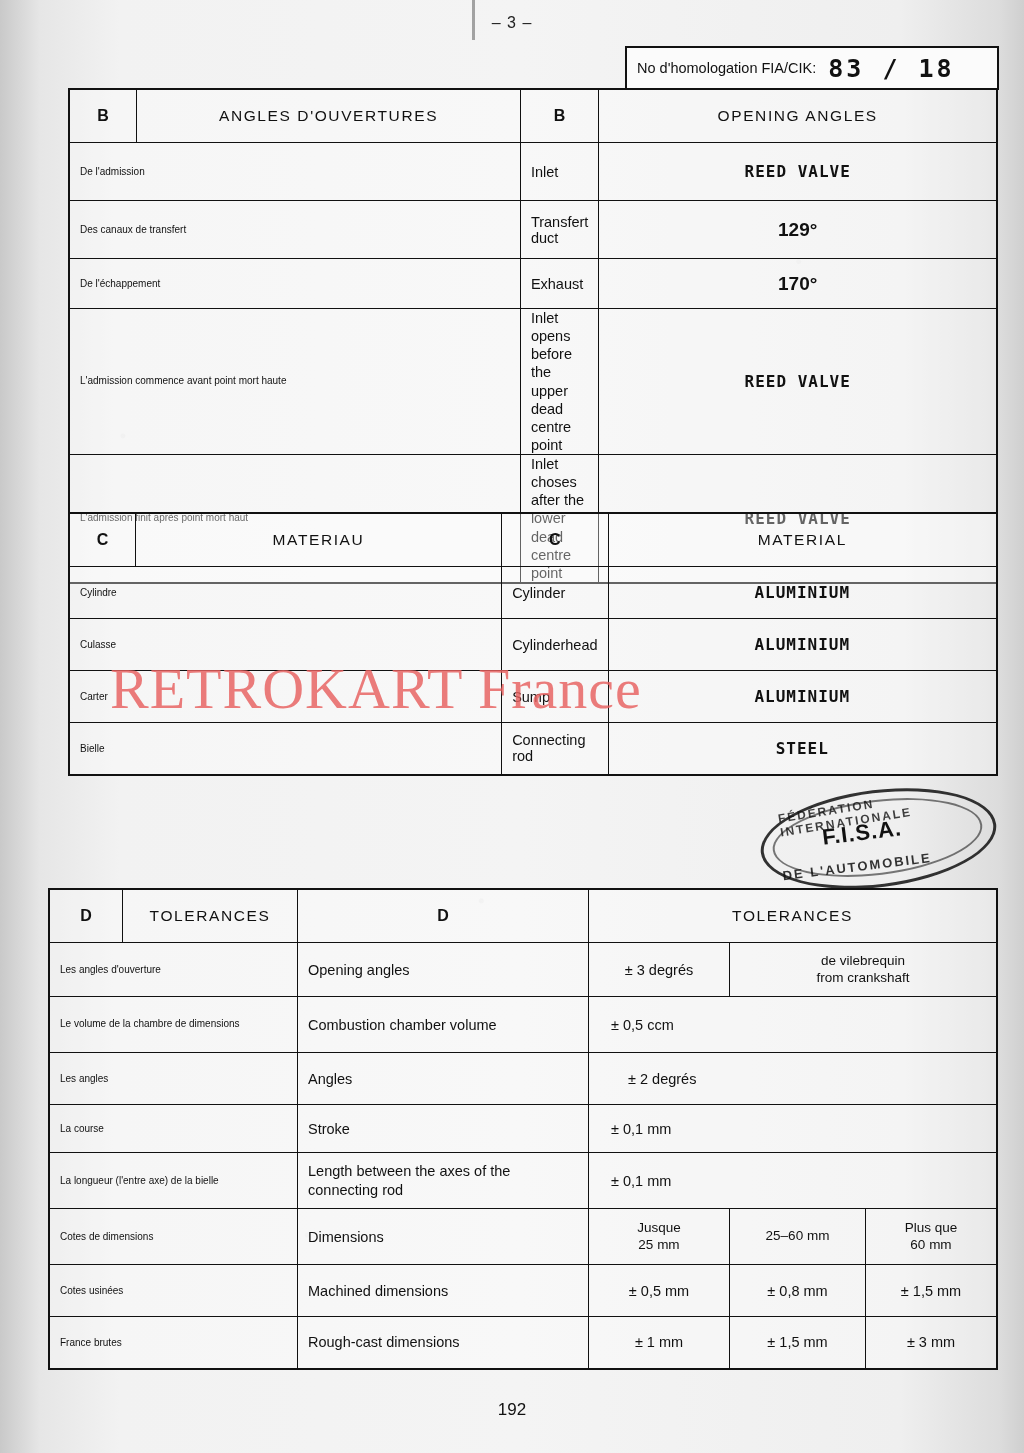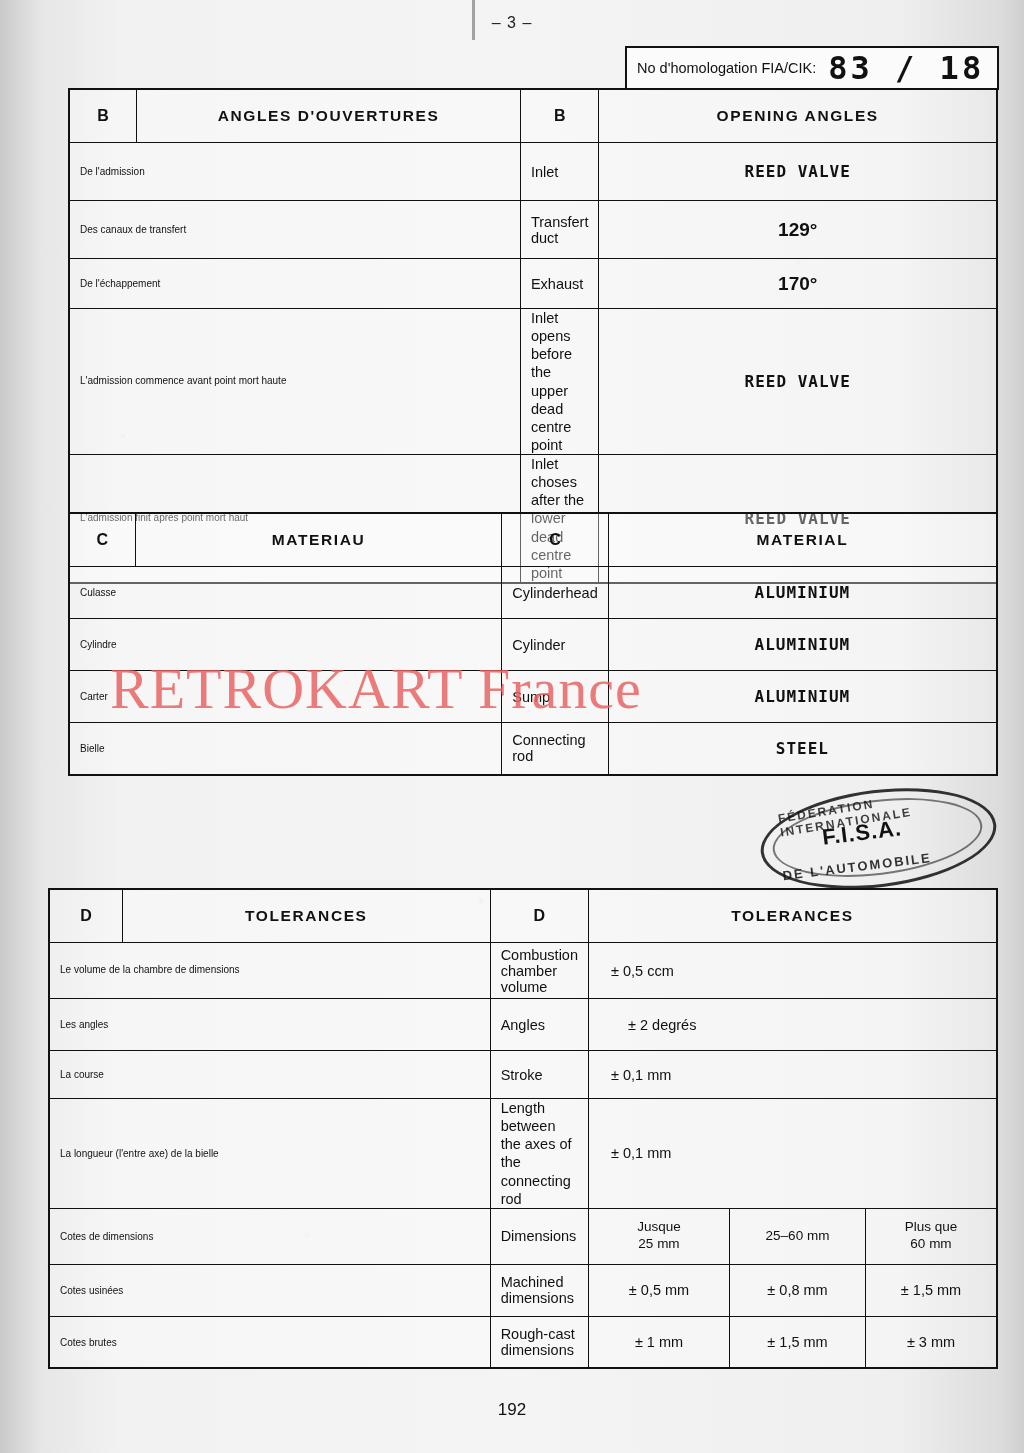--- a/index.html
+++ b/index.html
@@ -33,40 +33,40 @@
   .homolog-box{
     position:absolute;left:625px;top:46px;width:370px;height:40px;
     border:2px solid #111;background:#fbfbfb;
     display:flex;align-items:center;
   }
   .homolog-label{
     font-size:14.5px;color:#111;padding-left:10px;white-space:nowrap;
   }
   .homolog-value{
     font-family:"DejaVu Sans Mono", monospace;
-    font-size:32px;font-weight:bold;color:#111;letter-spacing:3px;
+    font-size:25px;font-weight:bold;color:#111;letter-spacing:3px;
     padding-left:12px;
   }
   table.sheet{
     position:absolute;border-collapse:collapse;background:transparent;
     border:2px solid #111;
   }
   table.sheet td{
     border:1.5px solid #111;
     padding:0 10px;
     color:#111;
     vertical-align:middle;
     background:rgba(255,255,255,0.35);
   }
   .hdr td{height:52px;}
   .letter{
     width:52px;text-align:center;font-size:16px;font-weight:bold;
   }
   .hdr-title{
-    text-align:center;font-size:15.5px;letter-spacing:1.6px;font-weight:bold;
+    text-align:center;font-size:15.5px;letter-spacing:1.6px;font-weight:normal;
   }
   .fr{font-size:10px;}
   .en{font-size:14.5px;}
   .val{
     text-align:center;font-family:"DejaVu Sans Mono", monospace;
     font-size:16px;font-weight:bold;letter-spacing:1px;
   }
   .val-num{
     text-align:center;font-size:19px;font-weight:bold;font-family:"Liberation Sans",sans-serif;
   }
@@ -171,27 +171,27 @@
 
   <table class="sheet" style="left:68px;top:512px;width:930px;">
     <tbody>
         <tr class="hdr">
       <td class="letter" style="width:52px">C</td>
       <td class="hdr-title" style="width:400px">MATERIAU</td>
       <td class="letter" style="width:52px">C</td>
       <td class="hdr-title" style="width:426px">MATERIAL</td>
     </tr>
     <tr style="height:52px">
+      <td class="fr" colspan="2">Cylindre</td>
+      <td class="en" style="border-right:none">Cylinder</td>
+      <td class="val">ALUMINIUM</td>
+    </tr>
+    <tr style="height:52px">
       <td class="fr" colspan="2">Culasse</td>
       <td class="en" style="border-right:none">Cylinderhead</td>
-      <td class="val">ALUMINIUM</td>
-    </tr>
-    <tr style="height:52px">
-      <td class="fr" colspan="2">Cylindre</td>
-      <td class="en" style="border-right:none">Cylinder</td>
       <td class="val">ALUMINIUM</td>
     </tr>
     <tr style="height:52px">
       <td class="fr" colspan="2">Carter</td>
       <td class="en" style="border-right:none">Sump</td>
       <td class="val">ALUMINIUM</td>
     </tr>
     <tr style="height:52px">
       <td class="fr" colspan="2">Bielle</td>
       <td class="en" style="border-right:none">Connecting rod</td>
@@ -202,20 +202,27 @@
 
   <table class="sheet" style="left:48px;top:888px;width:950px;">
     <tbody>
         <tr class="hdr">
       <td class="letter" style="width:52px">D</td>
       <td class="hdr-title" colspan="2" style="width:420px">TOLERANCES</td>
       <td class="letter" style="width:52px">D</td>
       <td class="hdr-title" colspan="3">TOLERANCES</td>
     </tr>
 
+    <tr style="height:54px">
+      <td class="fr" colspan="3">Les angles d'ouverture</td>
+      <td class="en" colspan="1" style="border-right:none;width:270px">Opening angles</td>
+      <td class="tol" style="width:120px">± 3 degrés</td>
+      <td class="sub" colspan="2" style="white-space:pre-line">de vilebrequin
+from crankshaft</td>
+    </tr>
 
     <tr style="height:56px">
       <td class="fr two-line" colspan="3">Le volume de la chambre de dimensions</td>
       <td class="en" style="border-right:none">Combustion chamber volume</td>
       <td class="tol" colspan="3" style="text-align:left;padding-left:22px">± 0,5 ccm</td>
     </tr>
 
     <tr style="height:52px">
       <td class="fr" colspan="3">Les angles</td>
       <td class="en" style="border-right:none">Angles</td>
@@ -246,21 +253,21 @@
 
     <tr style="height:52px">
       <td class="fr" colspan="3">Cotes usinées</td>
       <td class="en" style="border-right:none">Machined dimensions</td>
       <td class="tol">± 0,5 mm</td>
       <td class="tol">± 0,8 mm</td>
       <td class="tol">± 1,5 mm</td>
     </tr>
 
     <tr style="height:52px">
-      <td class="fr" colspan="3">Cotes brutes</td>
+      <td class="fr" colspan="3">France brutes</td>
       <td class="en" style="border-right:none">Rough-cast dimensions</td>
       <td class="tol">± 1 mm</td>
       <td class="tol">± 1,5 mm</td>
       <td class="tol">± 3 mm</td>
     </tr>
   </tbody>
     </table>
 
   <div class="watermark">RETROKART France</div>
 

